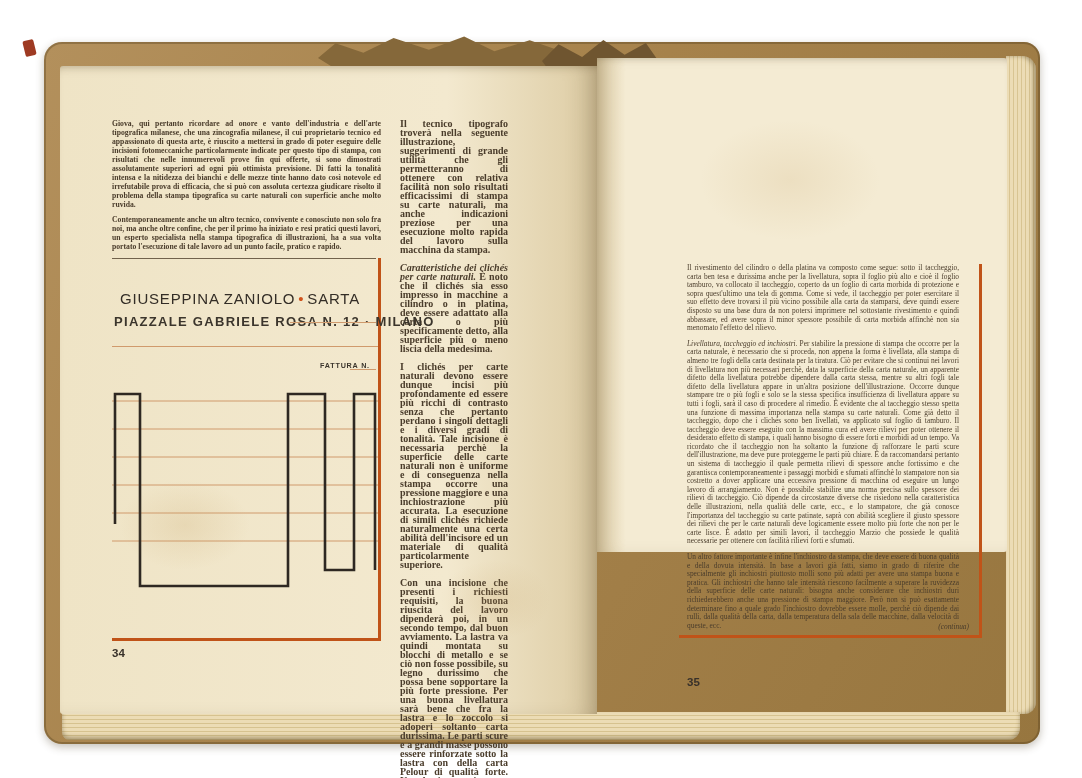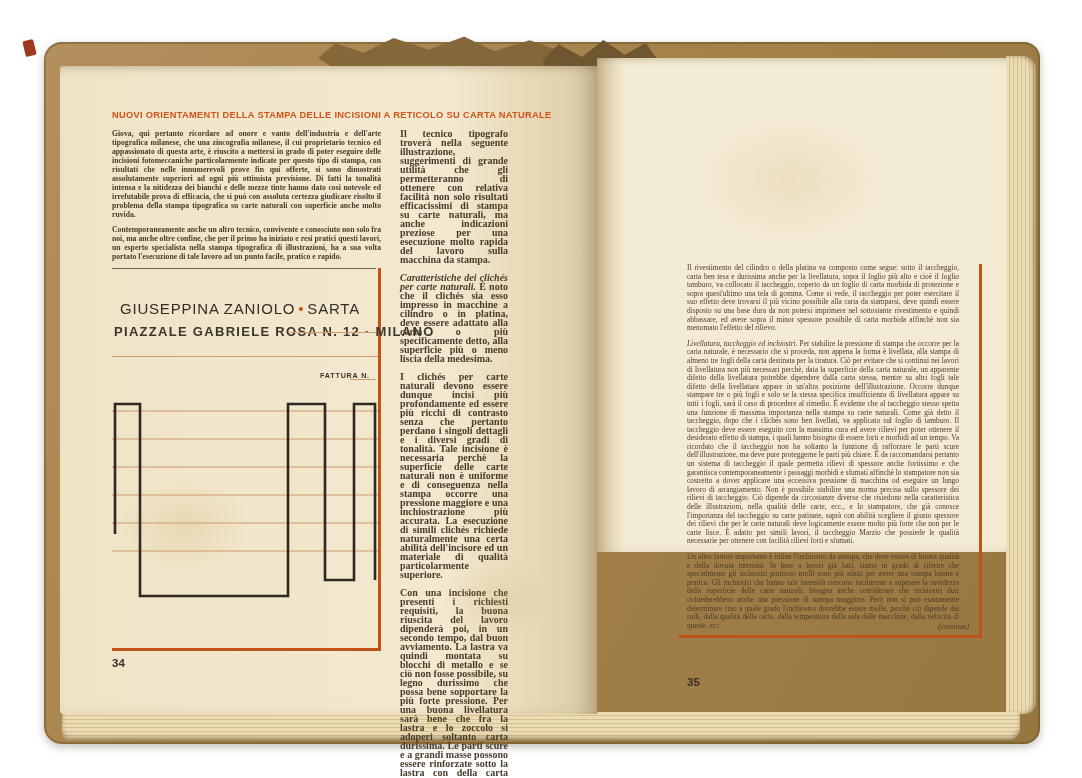--- a/index.html
+++ b/index.html
@@ -94,21 +94,20 @@
   <div class="red-fragment"></div>
   <div class="cover"></div>
   <div class="torn torn-a"></div>
   <div class="torn torn-b"></div>
   <div class="stack-right"></div>
   <div class="stack-bottom"></div>
 
   <div class="page page-left">
     <div class="pl-content">
 
-      <div class="headline">NUOVI ORIENTAMENTI DELLA STAMPA DELLE INCISIONI A RETICOLO SU CARTA NATURALE</div>
 
       <div class="columns">
         <div class="colA">
           <p class="body">Giova, qui pertanto ricordare ad onore e vanto dell'industria e dell'arte tipografica milanese, che una zincografia milanese, il cui proprietario tecnico ed appassionato di questa arte, è riuscito a mettersi in grado di poter eseguire delle incisioni fotomeccaniche particolarmente indicate per questo tipo di stampa, con risultati che nelle innumerevoli prove fin qui offerte, si sono dimostrati assolutamente superiori ad ogni più ottimista previsione. Di fatti la tonalità intensa e la nitidezza dei bianchi e delle mezze tinte hanno dato così notevole ed irrefutabile prova di efficacia, che si può con assoluta certezza giudicare risolto il problema della stampa tipografica su carte naturali con superficie anche molto ruvida.</p>
           <p class="body">Contemporaneamente anche un altro tecnico, convivente e conosciuto non solo fra noi, ma anche oltre confine, che per il primo ha iniziato e resi pratici questi lavori, un esperto specialista nella stampa tipografica di illustrazioni, ha a sua volta portato l'esecuzione di tale lavoro ad un punto facile, pratico e rapido.</p>
 
           <div class="specimen">
             <div class="sp-toprule"></div>
             <div class="sp-brand">
               <span>GIUSEPPINA ZANIOLO</span><span class="sp-dot">•</span><span>SARTA</span>

